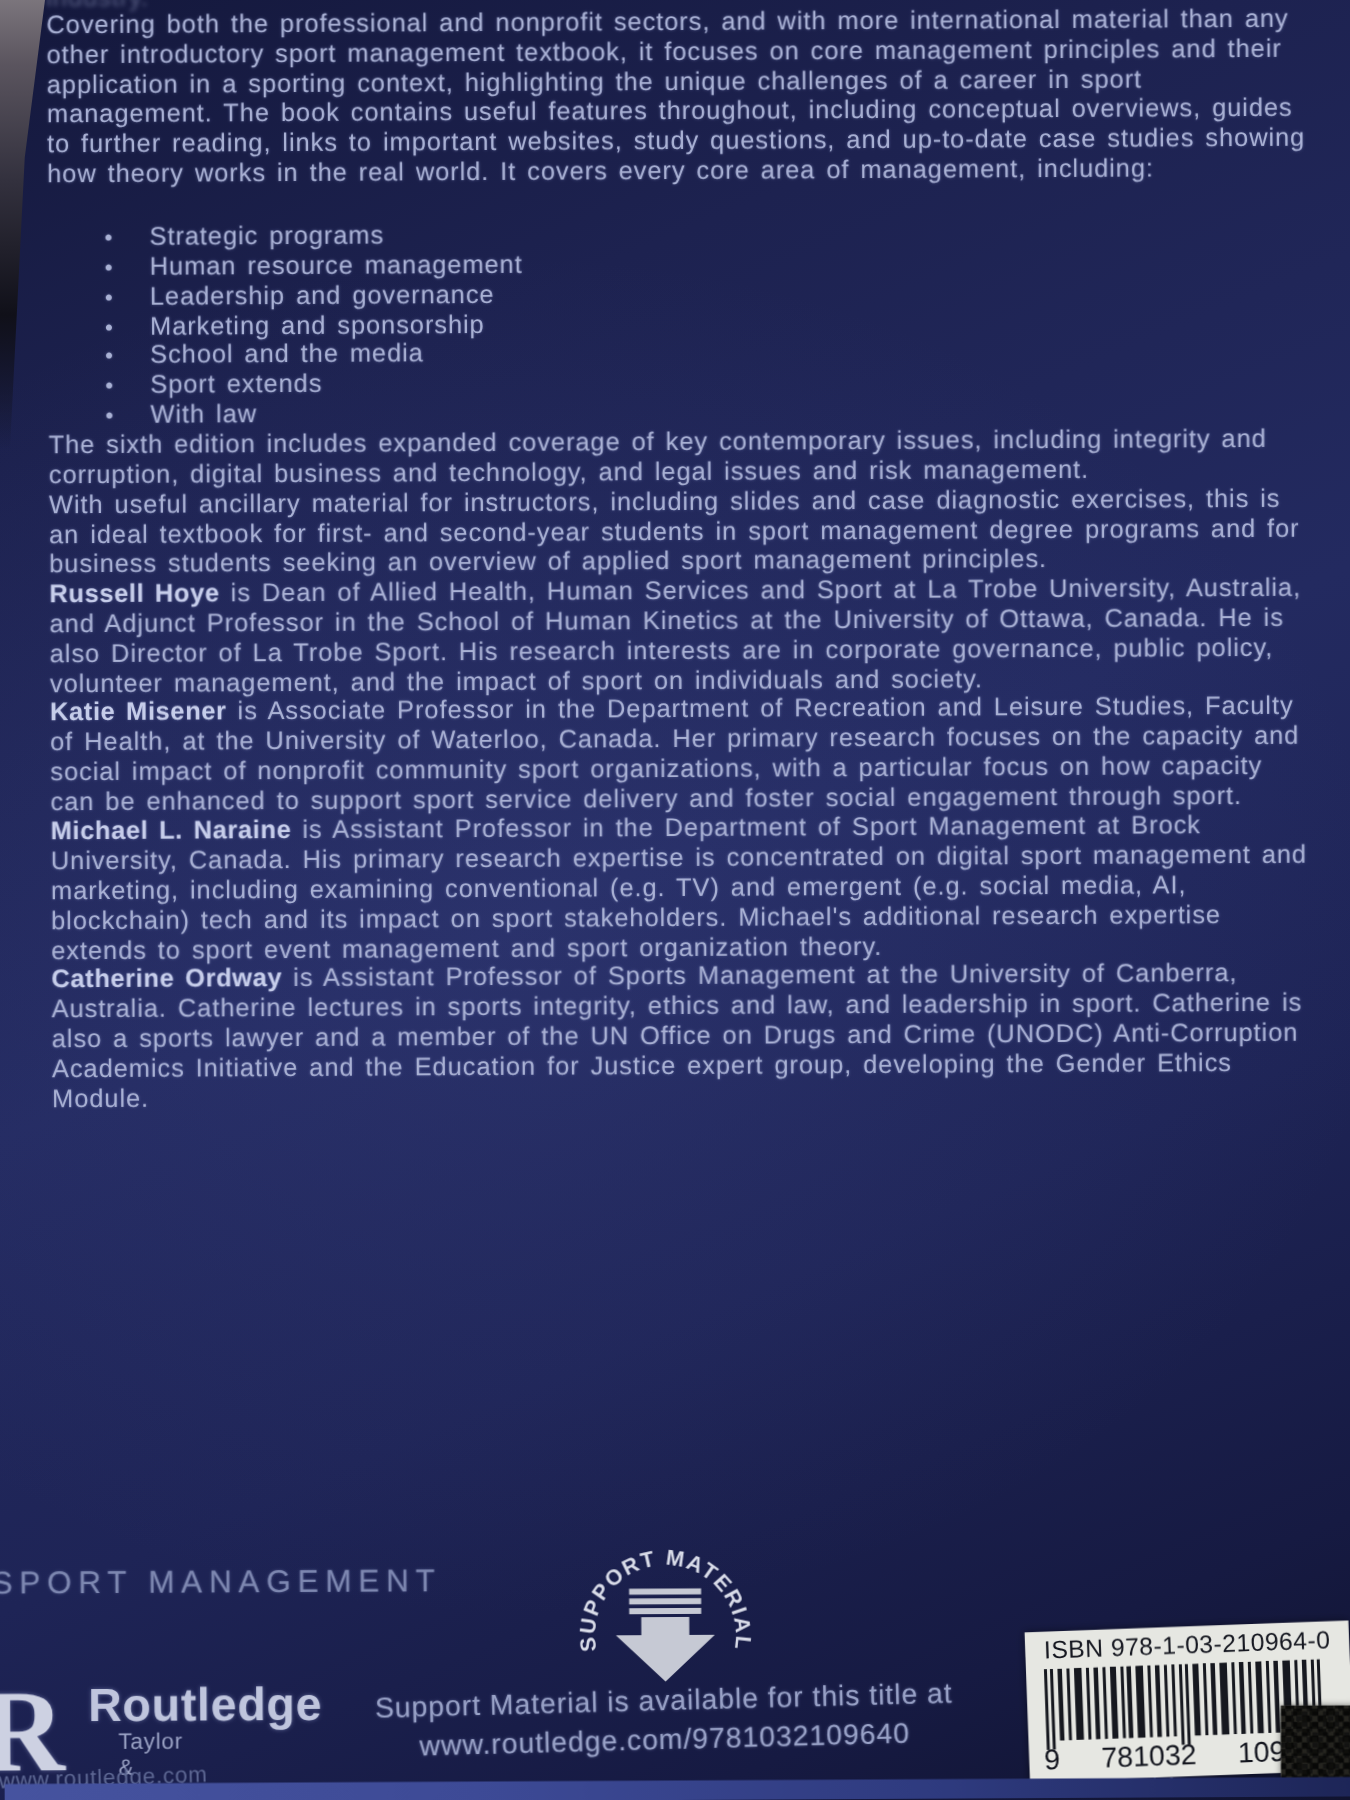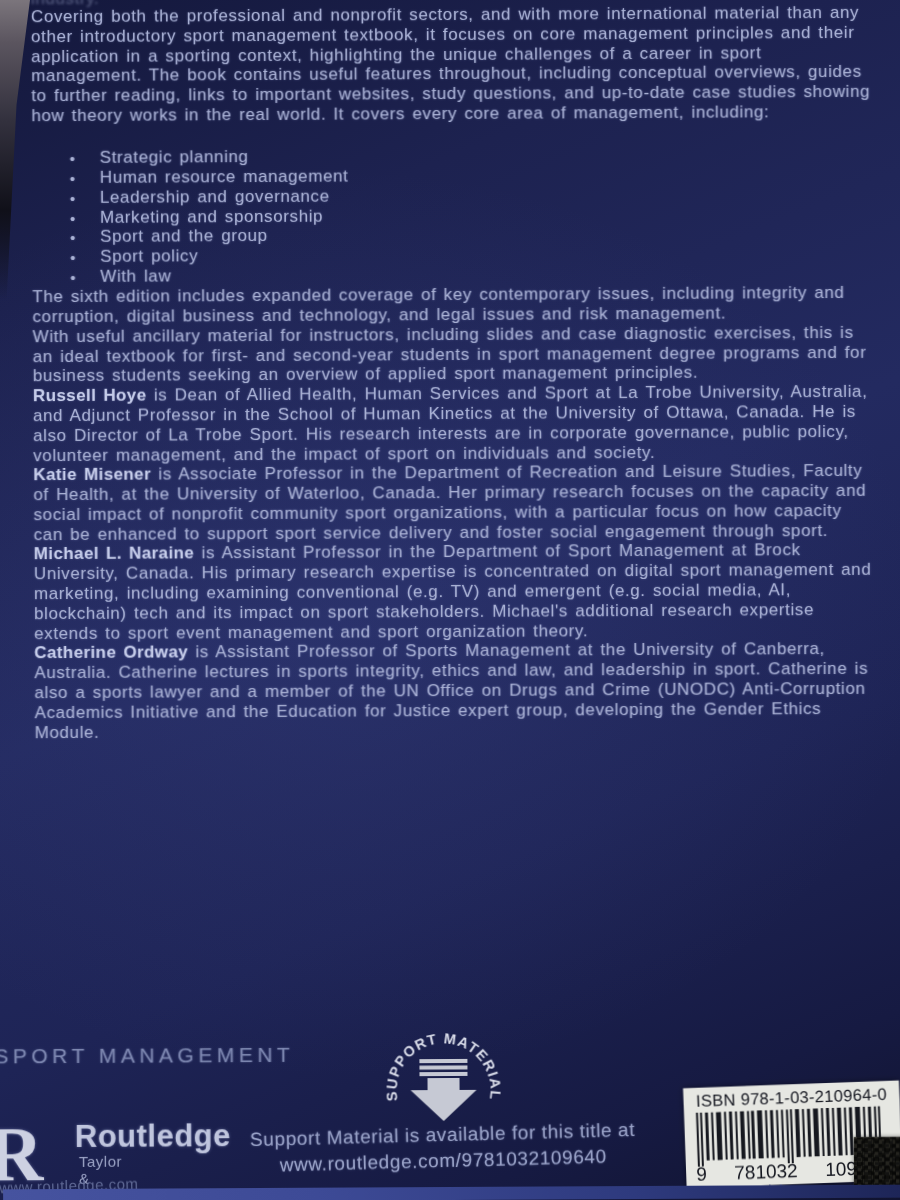--- a/index.html
+++ b/index.html
@@ -25,21 +25,21 @@
   .p-ancillary{margin-top:24px;}
   .bio{margin-top:22px;}
   .bio strong{color:var(--bold-text,#c6cdea);font-weight:bold;letter-spacing:.4px;margin-top:43px;}
   
   .series-title{position:absolute;left:-8px;top:1042px;color:#7d87b0;font-size:21px;
     letter-spacing:4.5px;text-shadow:0 0 2px rgba(120,130,180,.5);}
   .badge{position:absolute;left:380px;top:1024px;}
   .routledge{position:absolute;left:0;top:1105px;color:#bfc5dd;}
   .r-glyph{position:absolute;left:-16px;top:8px;font-family:"Liberation Serif","DejaVu Serif",serif;
     font-weight:bold;font-size:78px;line-height:78px;color:#cdd1e2;text-shadow:0 0 3px rgba(160,170,220,.5);}
-  .r-name{position:absolute;left:72px;top:12px;font-size:31px;font-weight:bold;letter-spacing:.5px;
+  .r-name{position:absolute;left:56px;top:12px;font-size:31px;font-weight:bold;letter-spacing:.5px;
     text-shadow:0 0 3px rgba(160,170,220,.45);}
   .r-group{position:absolute;left:76px;top:46px;font-size:15px;color:#9aa2c4;letter-spacing:.5px;}
   .r-site{position:absolute;left:-4px;top:70px;font-size:15px;color:#5d67935;color:#5d6793;letter-spacing:.5px;
     transform:rotate(-1.5deg);}
   .support-note{position:absolute;left:205px;top:1122px;width:470px;text-align:center;color:#98a1c6;
     font-size:19px;line-height:26px;letter-spacing:.6px;transform:rotate(-1.2deg);
     text-shadow:0 0 2px rgba(140,150,200,.5);}
   .isbn-label{position:absolute;left:682px;top:1086px;width:216px;height:100px;background:#e6e7e2;
     transform:rotate(-1.8deg);box-shadow:0 0 6px rgba(0,0,0,.45);color:#14161f;}
   .isbn-text{margin:4px 0 2px 0;text-align:center;font-size:16.5px;letter-spacing:.3px;font-weight:normal;}
@@ -62,26 +62,26 @@
   <div class="corner-artifact"></div>
 
   <div class="cover">
 
     <div class="text-block">
       <p class="cutoff">industry.</p>
 
       <p class="para p-intro">Covering both the professional and nonprofit sectors, and with more international material than any other introductory sport management textbook, it focuses on core management principles and their application in a sporting context, highlighting the unique challenges of a career in sport management. The book contains useful features throughout, including conceptual overviews, guides to further reading, links to important websites, study questions, and up-to-date case studies showing how theory works in the real world. It covers every core area of management, including:</p>
 
       <ul class="bullets">
-        <li><span class="dot">•</span><span>Strategic planning</span></li>
+        <li><span class="dot">•</span><span>Strategic programs</span></li>
         <li><span class="dot">•</span><span>Human resource management</span></li>
         <li><span class="dot">•</span><span>Leadership and governance</span></li>
         <li><span class="dot">•</span><span>Marketing and sponsorship</span></li>
-        <li><span class="dot">•</span><span>Sport and the group</span></li>
-        <li><span class="dot">•</span><span>Sport policy</span></li>
+        <li><span class="dot">•</span><span>School and the media</span></li>
+        <li><span class="dot">•</span><span>Sport extends</span></li>
         <li><span class="dot">•</span><span>With law</span></li>
       </ul>
 
       <p class="para p-edition">The sixth edition includes expanded coverage of key contemporary issues, including integrity and corruption, digital business and technology, and legal issues and risk management.</p>
 
       <p class="para p-ancillary">With useful ancillary material for instructors, including slides and case diagnostic exercises, this is an ideal textbook for first- and second-year students in sport management degree programs and for business students seeking an overview of applied sport management principles.</p>
 
       <p class="para bio"><strong>Russell Hoye</strong><span> is Dean of Allied Health, Human Services and Sport at La Trobe University, Australia, and Adjunct Professor in the School of Human Kinetics at the University of Ottawa, Canada. He is also Director of La Trobe Sport. His research interests are in corporate governance, public policy, volunteer management, and the impact of sport on individuals and society.</span></p>
 
       <p class="para bio"><strong>Katie Misener</strong><span> is Associate Professor in the Department of Recreation and Leisure Studies, Faculty of Health, at the University of Waterloo, Canada. Her primary research focuses on the capacity and social impact of nonprofit community sport organizations, with a particular focus on how capacity can be enhanced to support sport service delivery and foster social engagement through sport.</span></p>

